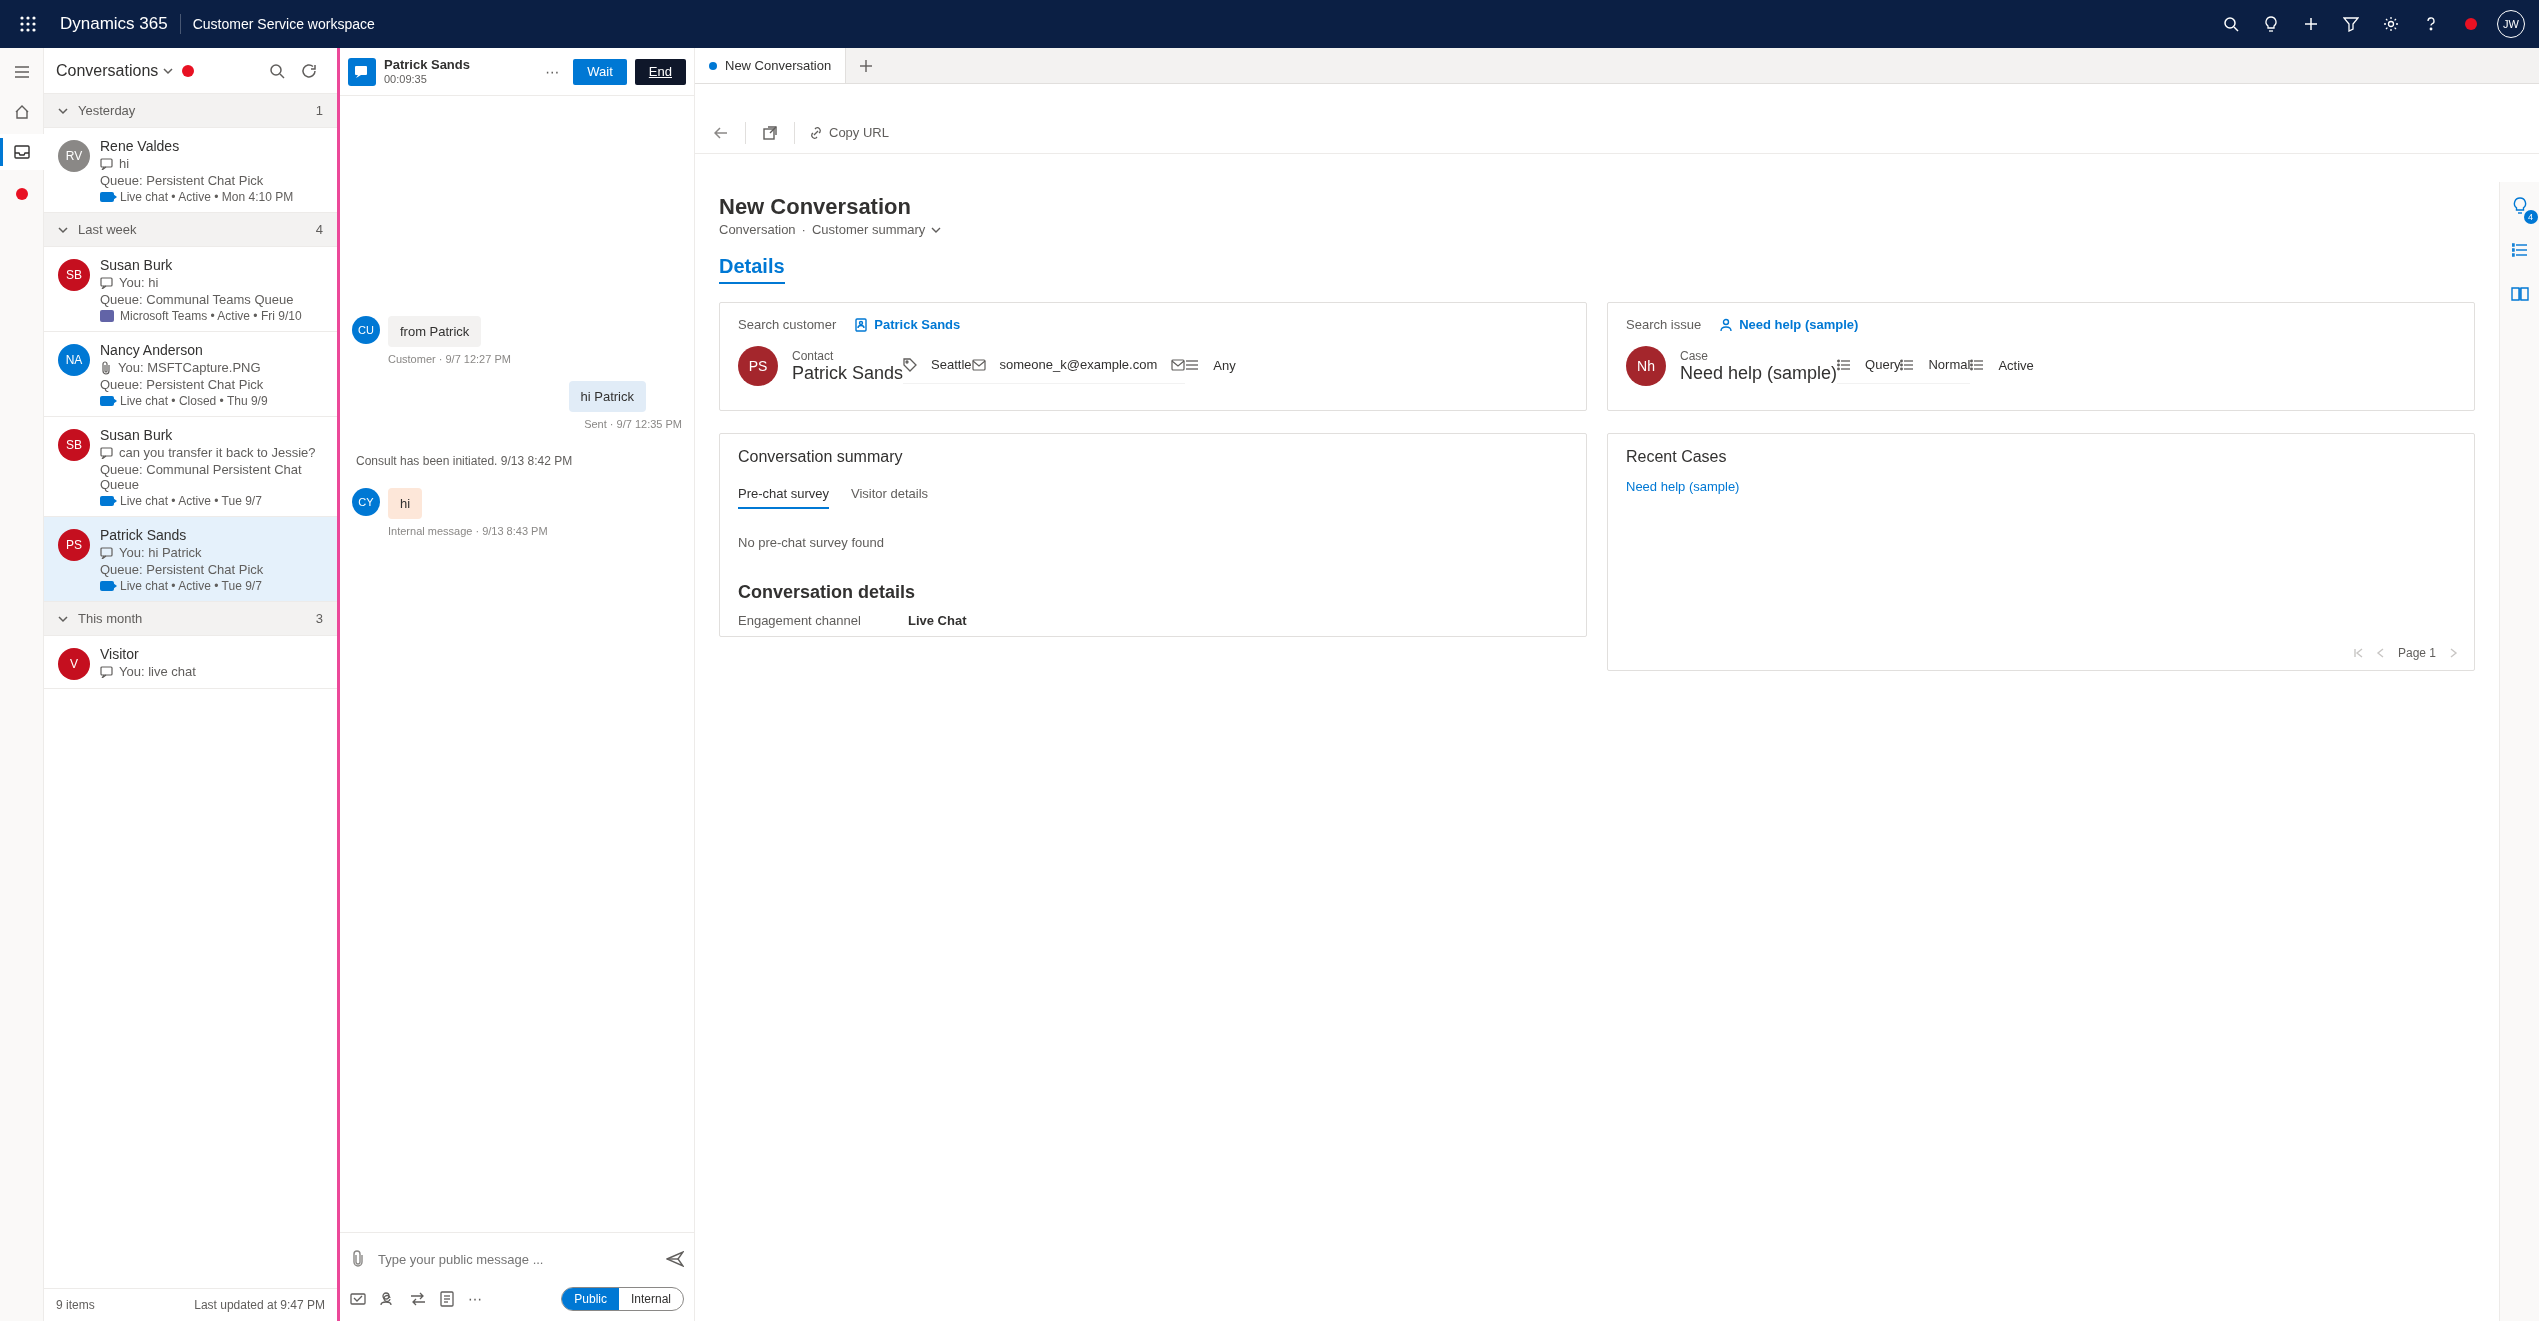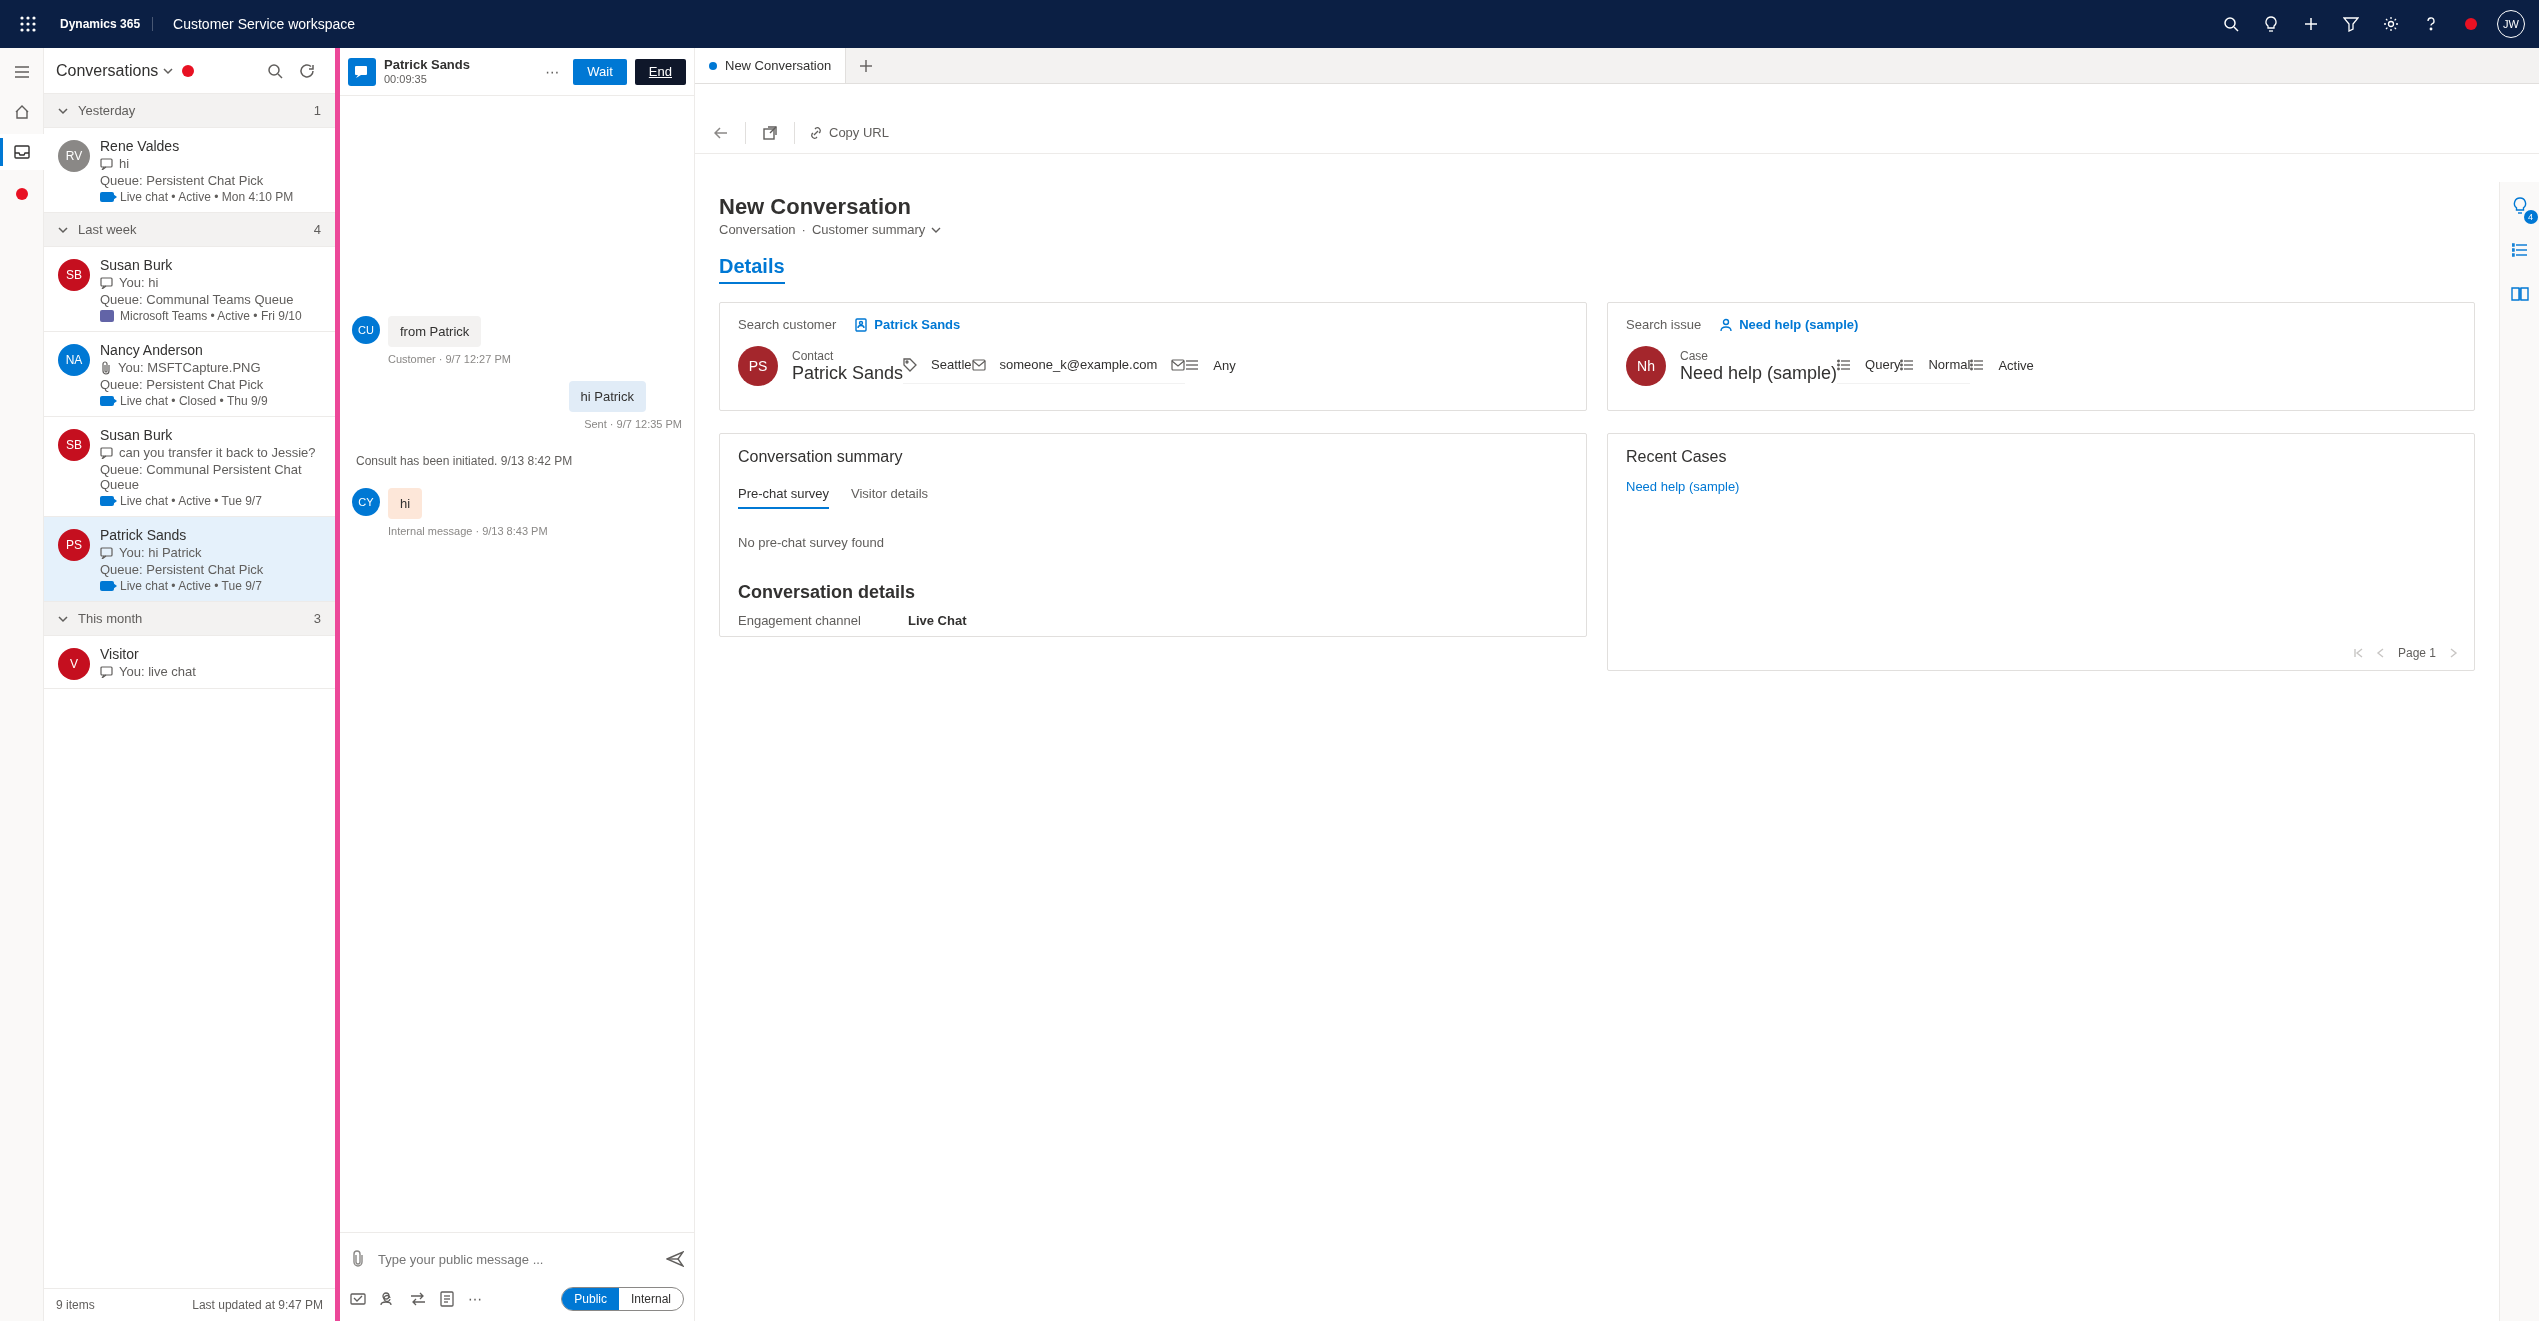--- a/index.html
+++ b/index.html
@@ -1,36 +1,36 @@
 <!DOCTYPE html>
 <html><head>
 <meta charset="utf-8">
 <style>
   * { box-sizing:border-box; font-family:"Segoe UI",Arial,sans-serif; }
   html,body{margin:0;padding:0;height:100%;width:100%;background:#fff;color:#323130;font-size:14px;overflow:hidden;}
   .root{display:flex;flex-direction:column;height:100vh;}
   
   .navbar{height:48px;background:#0b1f44;color:#fff;display:flex;align-items:center;padding:0 8px;}
   .navbar .waffle{width:40px;height:48px;display:flex;align-items:center;justify-content:center;}
-  .navbar .brand{font-weight:700;font-size:12px;padding:0 12px;border-right:1px solid rgba(255,255,255,.25);margin-right:20px;}
+  .navbar .brand{font-weight:400;font-size:17px;padding:0 12px;border-right:1px solid rgba(255,255,255,.25);margin-right:12px;}
   .navbar .wstitle{font-size:14px;}
   .navbar .spacer{flex:1;}
   .navbar .ico{width:40px;height:48px;display:flex;align-items:center;justify-content:center;cursor:pointer;}
   .avatar-circle{width:28px;height:28px;border:1px solid #fff;border-radius:50%;display:flex;align-items:center;justify-content:center;font-size:11px;}
   .red-dot{width:12px;height:12px;border-radius:50%;background:#e81123;}
   
   .body{flex:1;display:flex;min-height:0;}
   
   .rail{width:44px;background:#faf9f8;border-right:1px solid #edebe9;display:flex;flex-direction:column;align-items:center;padding-top:6px;gap:4px;}
   .rail .ritem{width:44px;height:36px;display:flex;align-items:center;justify-content:center;cursor:pointer;position:relative;}
   .rail .ritem.active{background:#fff;}
   .rail .ritem.active::before{content:"";position:absolute;left:0;top:4px;bottom:4px;width:3px;background:#0078d4;}
   .rail .rdot{width:12px;height:12px;border-radius:50%;background:#e81123;margin-top:4px;}
   
-  .convpanel{width:296px;border-right:5px solid #ec4899;display:flex;flex-direction:column;background:#fff;min-height:0;}
+  .convpanel{width:296px;border-right:3px solid #ec4899;display:flex;flex-direction:column;background:#fff;min-height:0;}
   .convheader{height:46px;display:flex;align-items:center;padding:0 12px;border-bottom:1px solid #edebe9;}
   .convheader .title{font-size:16px;}
   .convheader .reddot{width:12px;height:12px;border-radius:50%;background:#e81123;margin-left:8px;}
   .convheader .sp{flex:1;}
   .convheader .hico{width:32px;height:32px;display:flex;align-items:center;justify-content:center;cursor:pointer;}
   .convscroll{flex:1;overflow-y:auto;}
   .group{background:#f3f2f1;height:34px;display:flex;align-items:center;padding:0 14px;font-size:13px;color:#605e5c;border-bottom:1px solid #edebe9;}
   .group .gsp{flex:1;}
   .convitem{display:flex;gap:10px;padding:10px 14px 8px 14px;border-bottom:1px solid #edebe9;cursor:pointer;}
   .convitem.selected{background:#e5f1fb;}

